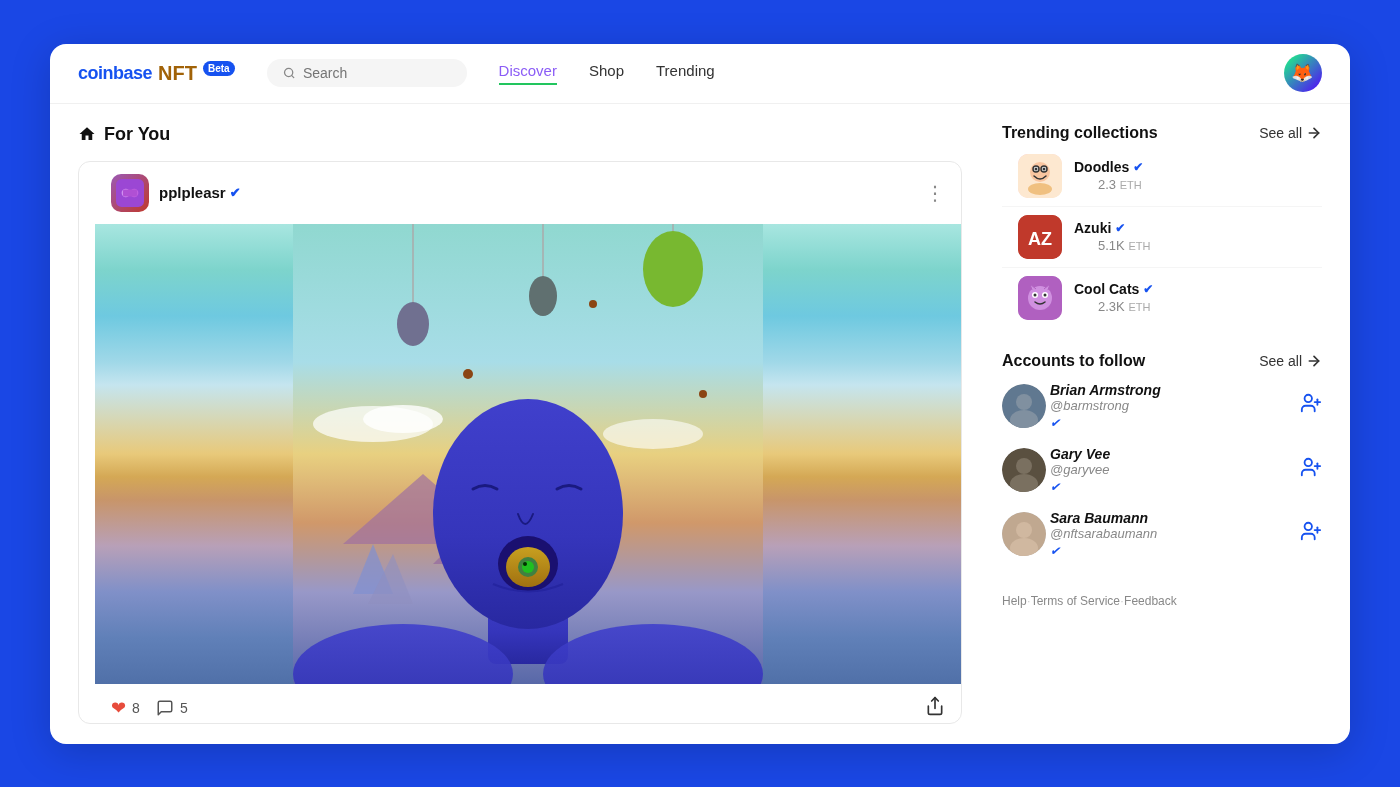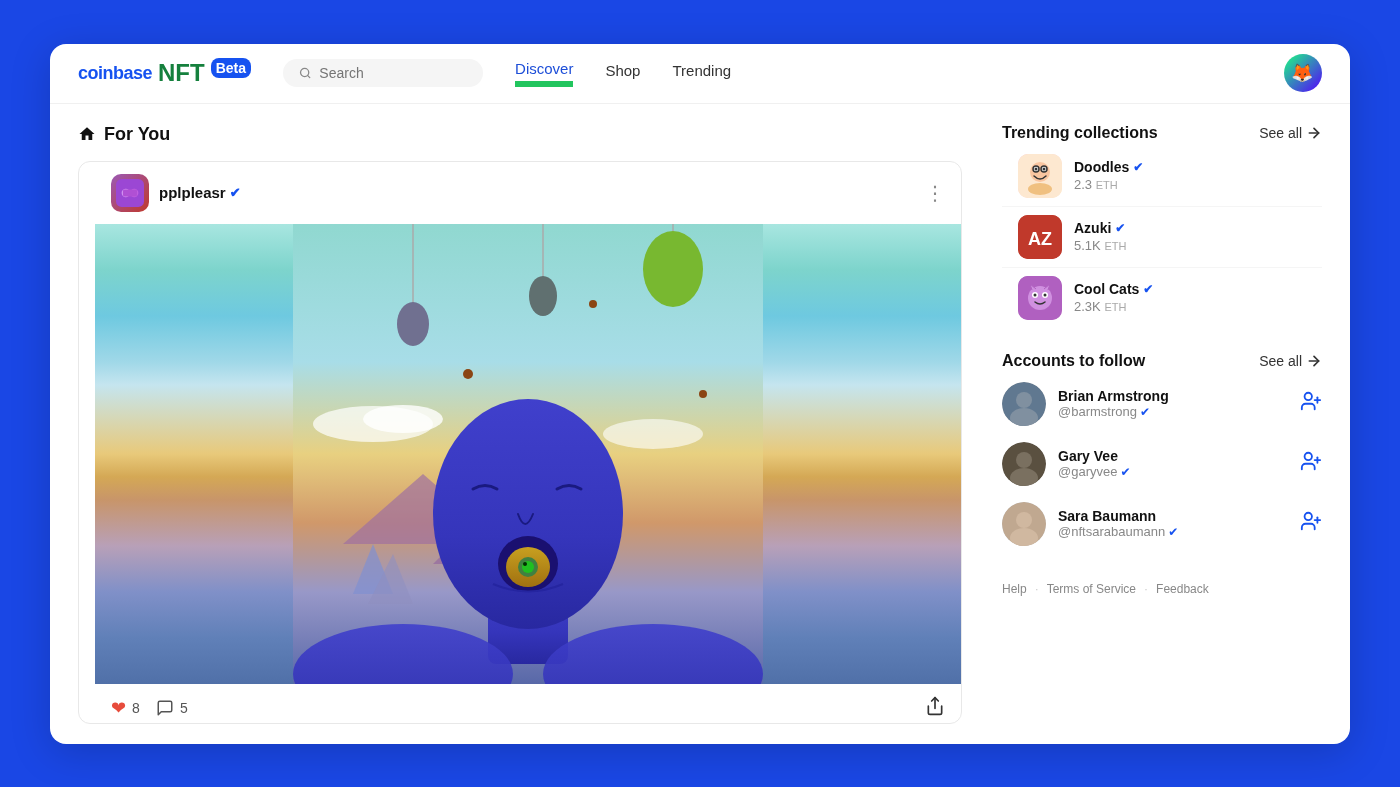--- a/index.html
+++ b/index.html
@@ -48,28 +48,28 @@
       gap: 6px;
       margin-right: 8px;
     }
     .logo-text {
       font-size: 18px;
       font-weight: 700;
       color: #1652f0;
       letter-spacing: -0.5px;
     }
     .nft-text {
-      font-size: 24px;
+      font-size: 20px;
       font-weight: 700;
-      color: #15803d;
+      color: #a16207;
     }
     .beta-badge {
       background: #1652f0;
       color: #fff;
-      font-size: 14px;
+      font-size: 10px;
       font-weight: 700;
       padding: 2px 5px;
       border-radius: 8px;
       margin-top: -10px;
     }
     .search-bar {
       display: flex;
       align-items: center;
       background: #f5f5f5;
       border-radius: 24px;
@@ -97,22 +97,22 @@
     .nav-link {
       font-size: 15px;
       font-weight: 500;
       color: #333;
       cursor: pointer;
       padding-bottom: 4px;
       border-bottom: 2px solid transparent;
       text-decoration: none;
     }
     .nav-link.active {
-      color: #1d4ed8;
-      border-bottom: 6px solid #22c55e;
+      color: #8b5cf6;
+      border-bottom: 2px solid #22c55e;
     }
     .header-spacer { flex: 1; }
     .avatar-container {
       width: 38px;
       height: 38px;
       border-radius: 50%;
       overflow: hidden;
       background: linear-gradient(135deg, #1aff80, #5500ff);
       display: flex;
       align-items: center;
@@ -292,30 +292,32 @@
       font-weight: 600;
       color: #111;
       display: flex;
       align-items: center;
       gap: 4px;
     }
     .collection-price {
       font-size: 13px;
       color: #888;
       margin-top: 2px;
+      margin-left: 24px;
     }
     .eth-label {
       font-size: 11px;
       color: #aaa;
     }
     .account-item {
       display: flex;
       align-items: center;
-      gap: 12px;
+      gap: 4px;
       padding: 8px 0;
+      font-style: italic;
     }
     .account-avatar {
       width: 44px;
       height: 44px;
       border-radius: 50%;
       flex-shrink: 0;
       background: #ccc;
       overflow: hidden;
       display: flex;
       align-items: center;
@@ -324,32 +326,31 @@
     }
     .account-name {
       font-size: 14px;
       font-weight: 600;
       color: #111;
     }
     .account-handle {
       font-size: 13px;
       color: #888;
       display: flex;
-      align-items: center;
       gap: 3px;
+      flex-direction: column;
     }
     .account-spacer { flex: 1; }
     .follow-btn {
       color: #1652f0;
       font-size: 20px;
       cursor: pointer;
     }
     .footer-links {
       display: flex;
-      gap: 8px;
       font-size: 12px;
       color: #aaa;
       margin-top: 4px;
       align-items: center;
     }
     .footer-link {
       cursor: pointer;
       color: #888;
     }
     .footer-dot {

